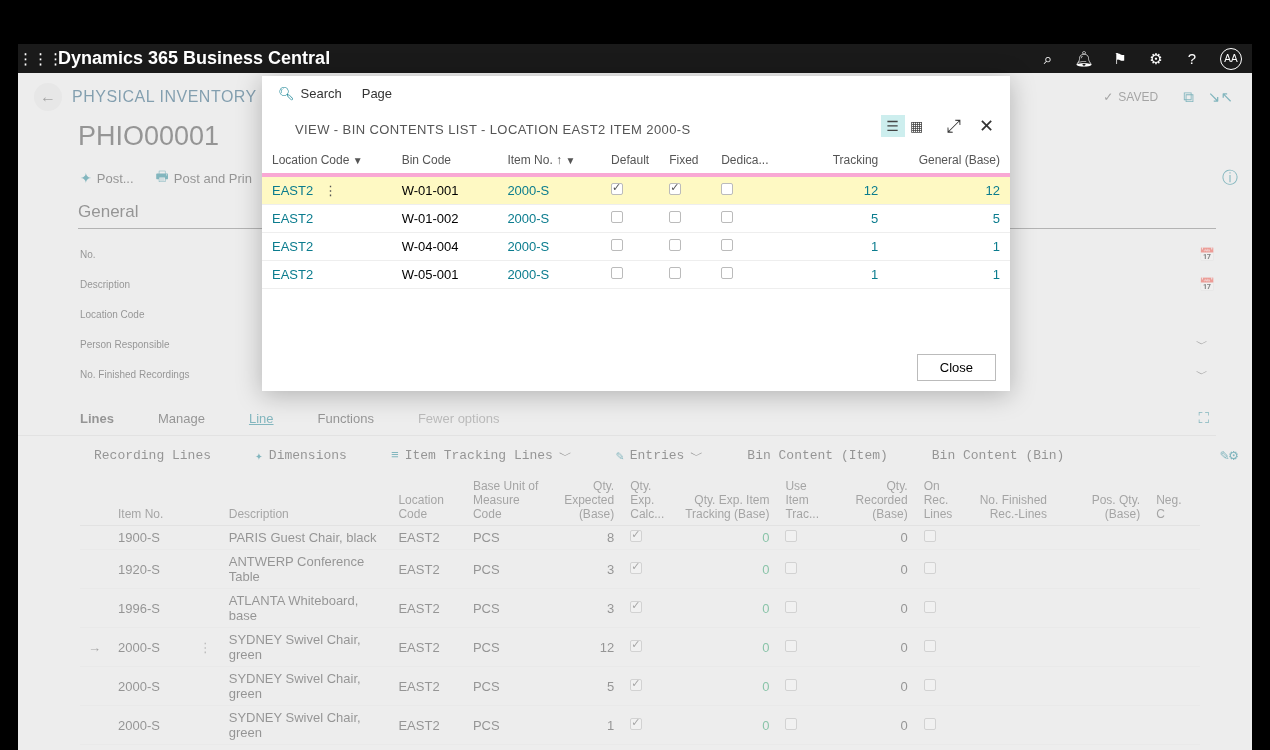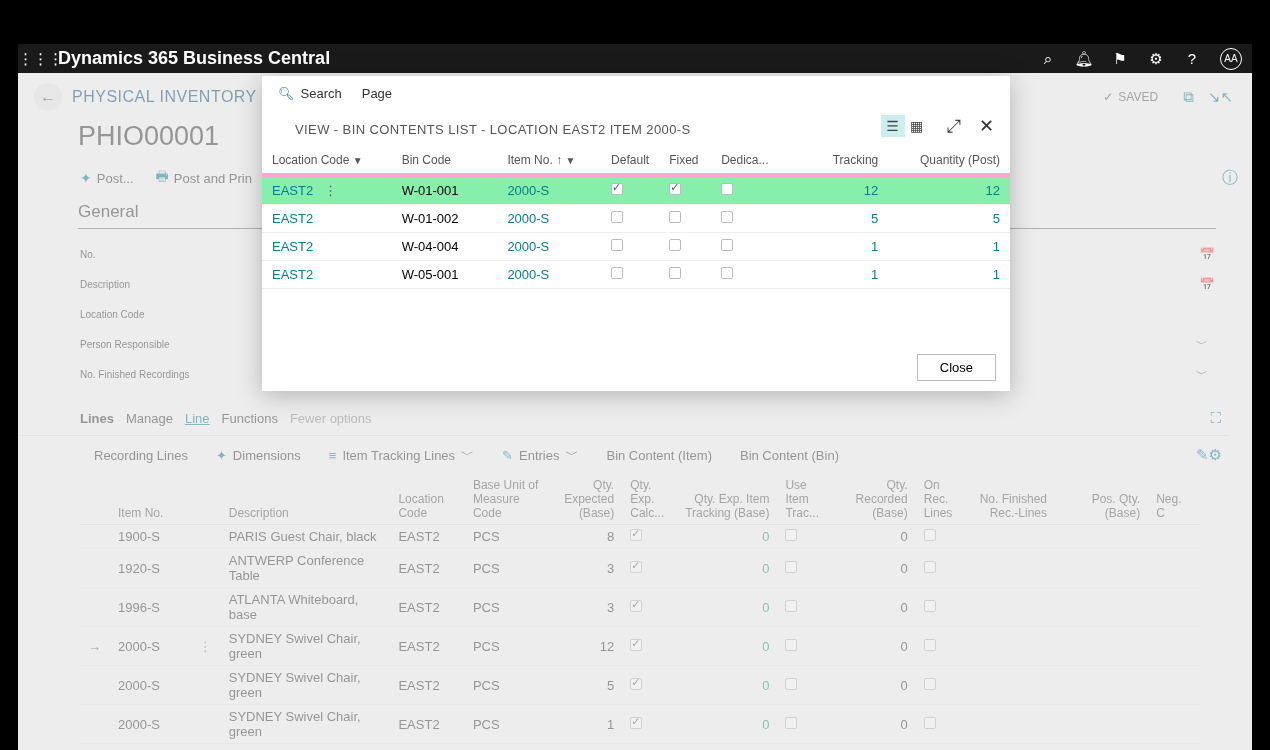--- a/index.html
+++ b/index.html
@@ -25,26 +25,26 @@
 .spacer { flex: 1; }
 .info-ic { color: #0b7c8e; font-size: 16px; margin-right: 14px; }
 .general-bar { margin: 0 36px 10px 60px; border-bottom: 1px solid #777; padding-bottom: 6px; font-size: 17px; color: #333; font-weight: 600; }
 .general-bar { font-weight: 400; }
 .form { padding-left: 62px; }
 .frow { display: flex; align-items: center; height: 30px; }
 .frow .lab { width: 170px; font-size: 10px; color: #333; }
 .frow .fieldarea { flex: 1; display: flex; align-items: center; margin-right: 36px; }
 .frow .caret { width: 28px; height: 24px; display: flex; align-items: center; justify-content: center; font-size: 12px; color: #555; cursor: pointer; }
 .calico { width: 18px; text-align: center; color: #555; }
-.linestabs { display: flex; align-items: center; gap: 12px; padding: 20px 0 8px 62px; color: #333; font-size: 13px; border-bottom: 1px solid #ddd; margin-right: 24px; }
+.linestabs { display: flex; align-items: center; gap: 44px; padding: 20px 0 8px 62px; color: #333; font-size: 13px; border-bottom: 1px solid #ddd; margin-right: 36px; }
 .linestabs .head { font-weight: 600; }
 .linestabs .tab { cursor: pointer; }
 .linestabs .uline { color: #0b7c8e; text-decoration: underline; }
 .linestabs .muted { color: #888; }
-.subtb { display: flex; align-items: center; gap: 28px; padding: 10px 16px 10px 76px; color: #333; font-size: 13px; }
+.subtb { display: flex; align-items: center; gap: 44px; padding: 10px 0 10px 76px; color: #333; font-size: 13px; font-family: Liberation Mono, monospace; }
 .subtb .itm { cursor: pointer; display: flex; gap: 6px; align-items: center; }
 .subtb .ic { color: #0b7c8e; }
 .gear { color: #0b7c8e; font-size: 15px; margin-right: 14px; margin-left: auto; }
 .gridwrap { margin: 0 0 0 62px; overflow: hidden; }
 table.grid { border-collapse: collapse; width: 1120px; font-size: 13px; color: #333; }
 table.grid th { text-align: left; font-weight: 400; color: #555; font-size: 12px; padding: 4px 8px; border-bottom: 1px solid #ddd; vertical-align: bottom; }
 table.grid td { padding: 4px 8px; border-bottom: 1px solid #eee; height: 22px; }
 table.grid .num { text-align: right; }
 table.grid .grn { color: #1a9c5f; }
 .chk { width: 12px; height: 12px; border: 1px solid #bbb; border-radius: 2px; display: inline-block; background: #fff; position: relative; }
@@ -59,21 +59,21 @@
 .modal .mtitle .txt { font-size: 13px; letter-spacing: 0.4px; color: #555; }
 .modal .mtitle .spacer { flex: 1; }
 .modal .vbtn { width: 24px; height: 22px; display: flex; align-items: center; justify-content: center; font-size: 14px; cursor: pointer; color: #444; }
 .modal .vbtn.sel { background: #cdeeee; }
 .modal .ticon2 { font-size: 18px; margin-left: 18px; cursor: pointer; color: #333; }
 .mtable { width: 100%; border-collapse: collapse; font-size: 13px; }
 .mtable th { text-align: left; font-weight: 400; color: #555; font-size: 12px; padding: 6px 10px; border-bottom: 4px solid #f9a8d4; }
 .mtable td { padding: 6px 10px; border-bottom: 1px solid #eee; height: 24px; }
 .mtable .num { text-align: right; }
 .mtable .lk { color: #0b7c8e; }
-.mtable tr.sel td { background: #86efac; }
+.mtable tr.sel td { background: #fef9c3; }
 .mfoot { margin-top: auto; display: flex; justify-content: flex-end; padding: 10px 14px; }
 .closebtn { border: 1px solid #bbb; background: #fff; padding: 5px 22px; font-size: 13px; cursor: pointer; }
 .arrow-expand { font-size: 18px; }
 </style>
 </head>
 <body>
 
 <div class="stage">
   <div class="topbar">
     <div class="waffle">⋮⋮⋮</div>
@@ -332,21 +332,21 @@
     <table class="mtable">
       <thead>
         <tr>
           <th style="width:130px"><span>Location Code</span> <span style="font-size:10px">▼</span></th>
           <th style="width:106px">Bin Code</th>
           <th style="width:104px"><span>Item No.</span> <span>↑</span> <span style="font-size:10px">▼</span></th>
           <th style="width:56px">Default</th>
           <th style="width:52px">Fixed</th>
           <th style="width:60px">Dedica...</th>
           <th class="num" style="width:110px">Tracking</th>
-          <th class="num" style="width:122px">Quantity (Post)</th>
+          <th class="num" style="width:122px">General (Base)</th>
         </tr>
       </thead>
       <tbody id="modal-body">
           <tr class="sel">
             <td class="lk">EAST2 &nbsp;&nbsp;<span style="color:#555;cursor:pointer">⋮</span></td>
             <td>W-01-001</td>
             <td class="lk">2000-S</td>
             <td><span class="chk on"></span></td>
             <td><span class="chk on"></span></td>
             <td><span class="chk "></span></td>

